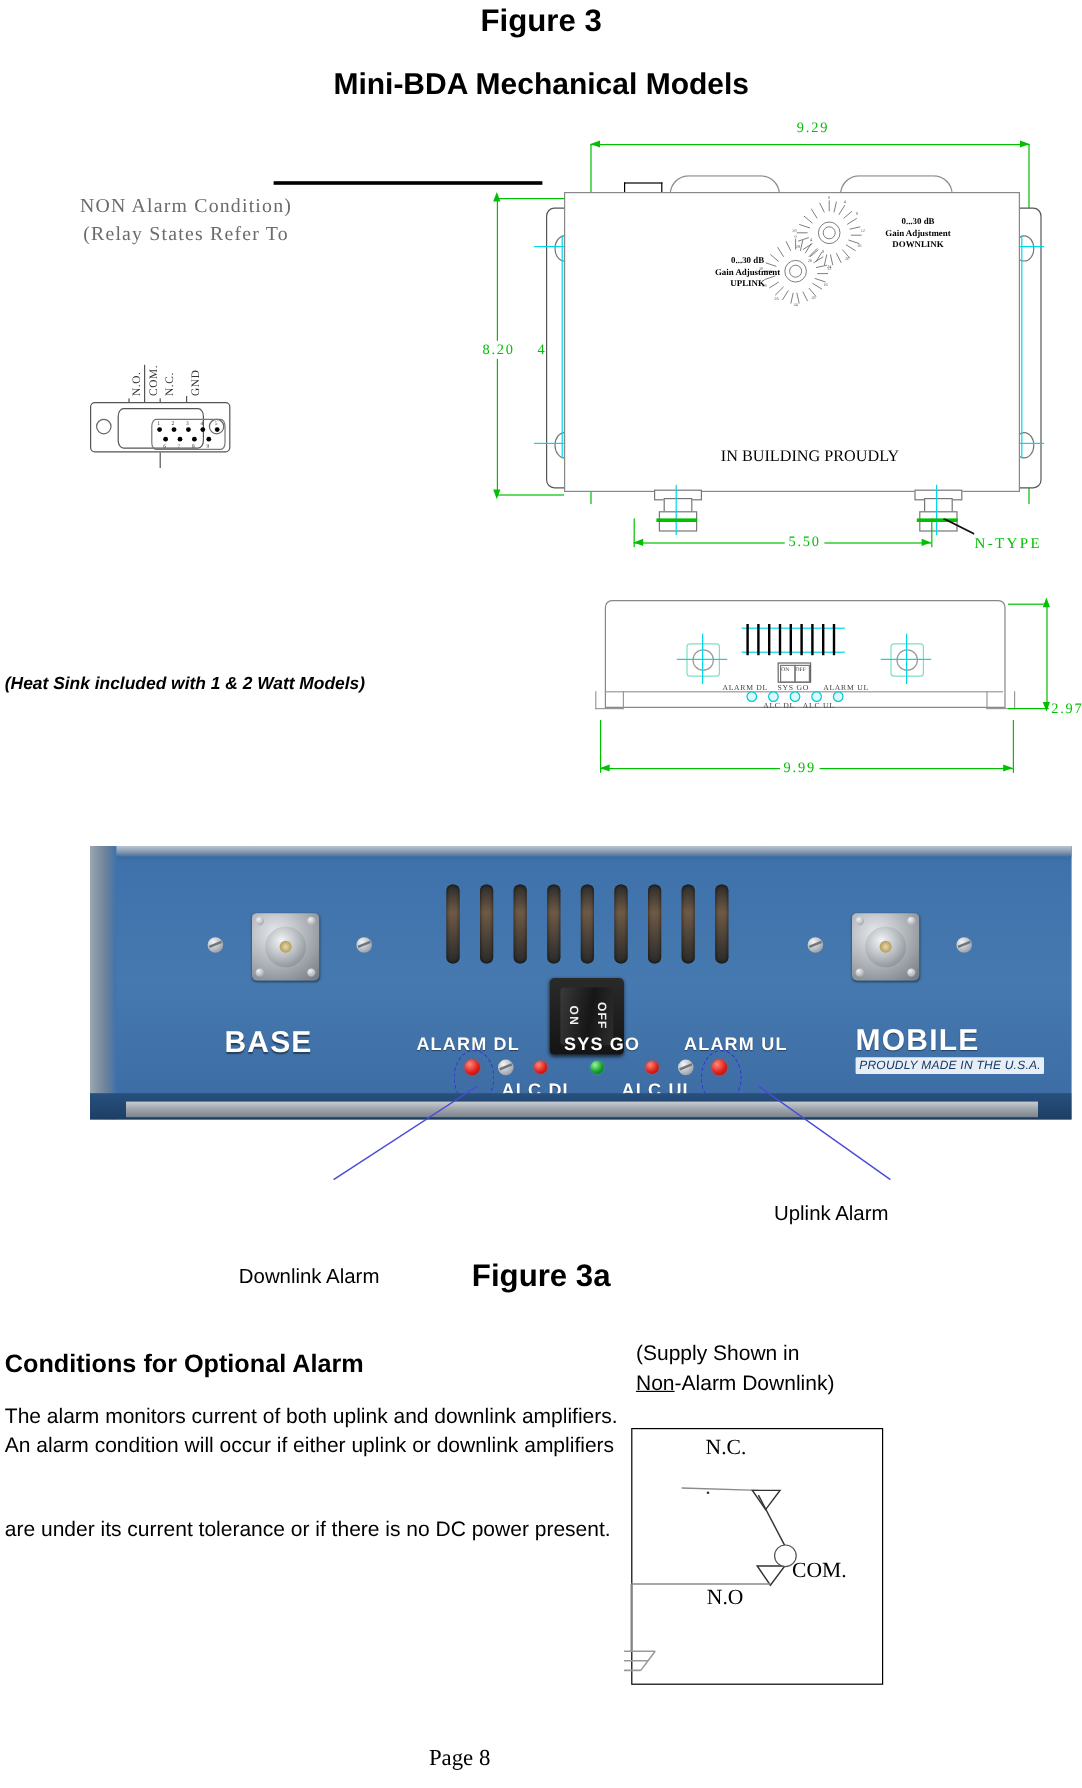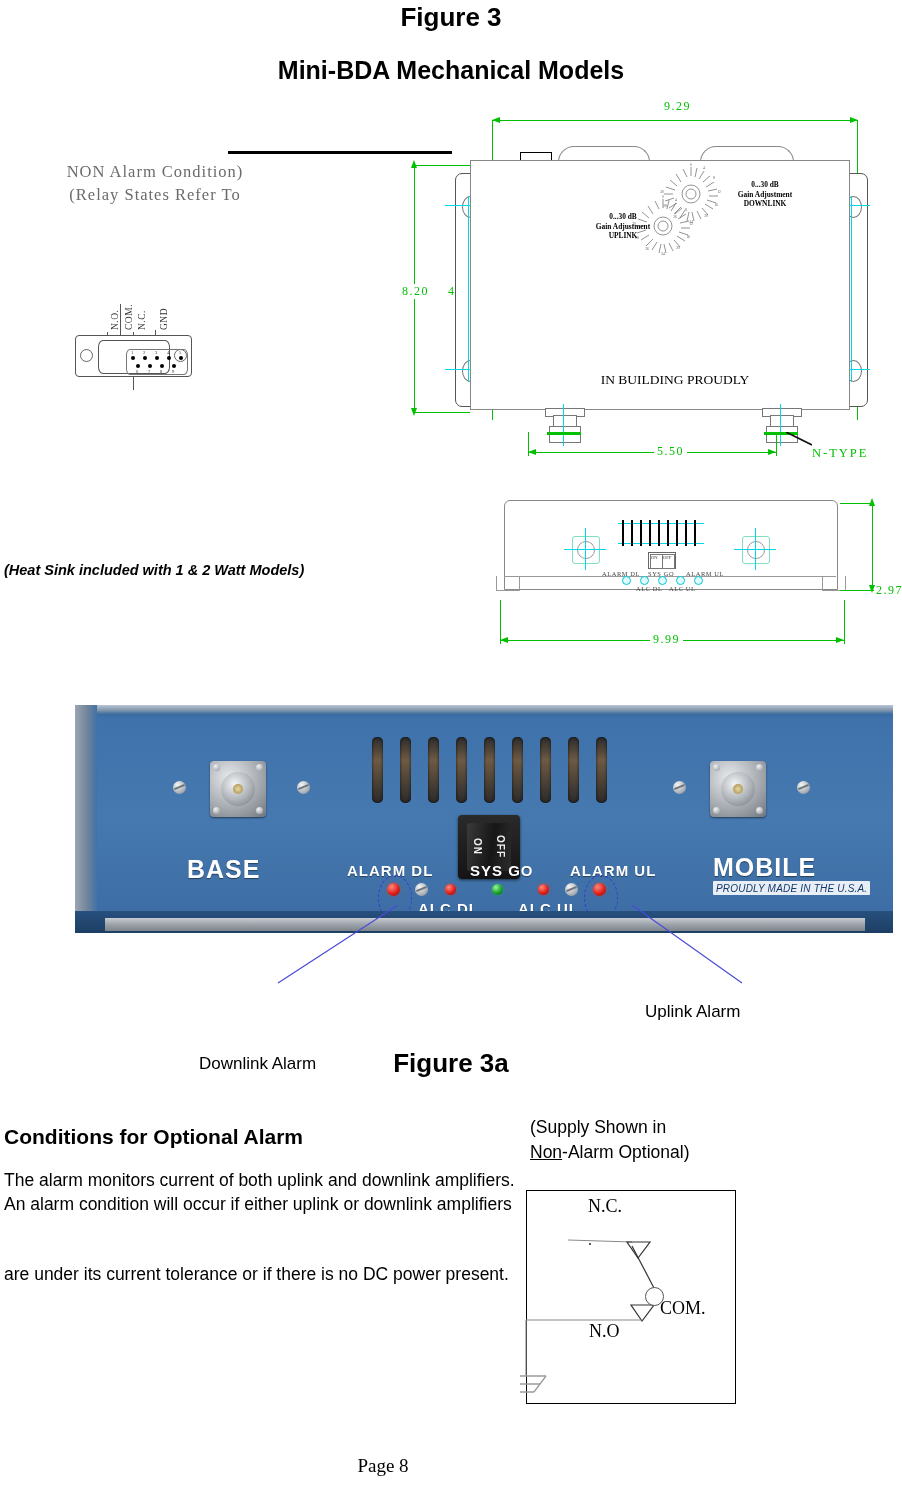--- a/index.html
+++ b/index.html
@@ -534,21 +534,21 @@
 <div class="callout-label" style="left:645px;top:1002px;">Uplink Alarm</div>
 
 <div class="abs ctr" id="fig3a-title">Figure 3a</div>
 
 <div class="abs" id="cond-title">Conditions for Optional Alarm</div>
 <div class="abs" id="cond-p1">The alarm monitors current of both uplink and downlink amplifiers. An alarm condition will occur if either uplink or downlink amplifiers</div>
 <div class="abs" id="cond-p2">are under its current tolerance or if there is no DC power present.</div>
 
 <div class="abs" id="relay-caption">
   <div>(Supply Shown in</div>
-  <div><u>Non</u><span>-Alarm Optional)</span></div>
+  <div><u>Non</u><span>-Alarm Downlink)</span></div>
 </div>
 
 <div class="abs" id="relay-box"></div>
 <div class="abs" id="relay-nc-lbl">N.C.</div>
 <div class="abs" id="relay-com-lbl">COM.</div>
 <div class="abs" id="relay-no-lbl">N.O</div>
 
 <svg class="abs" style="left:520px;top:1180px;" width="240" height="270">
 
   <line x1="48" y1="60" x2="112" y2="62" stroke="#8a8a8a" stroke-width="1.2"></line>

